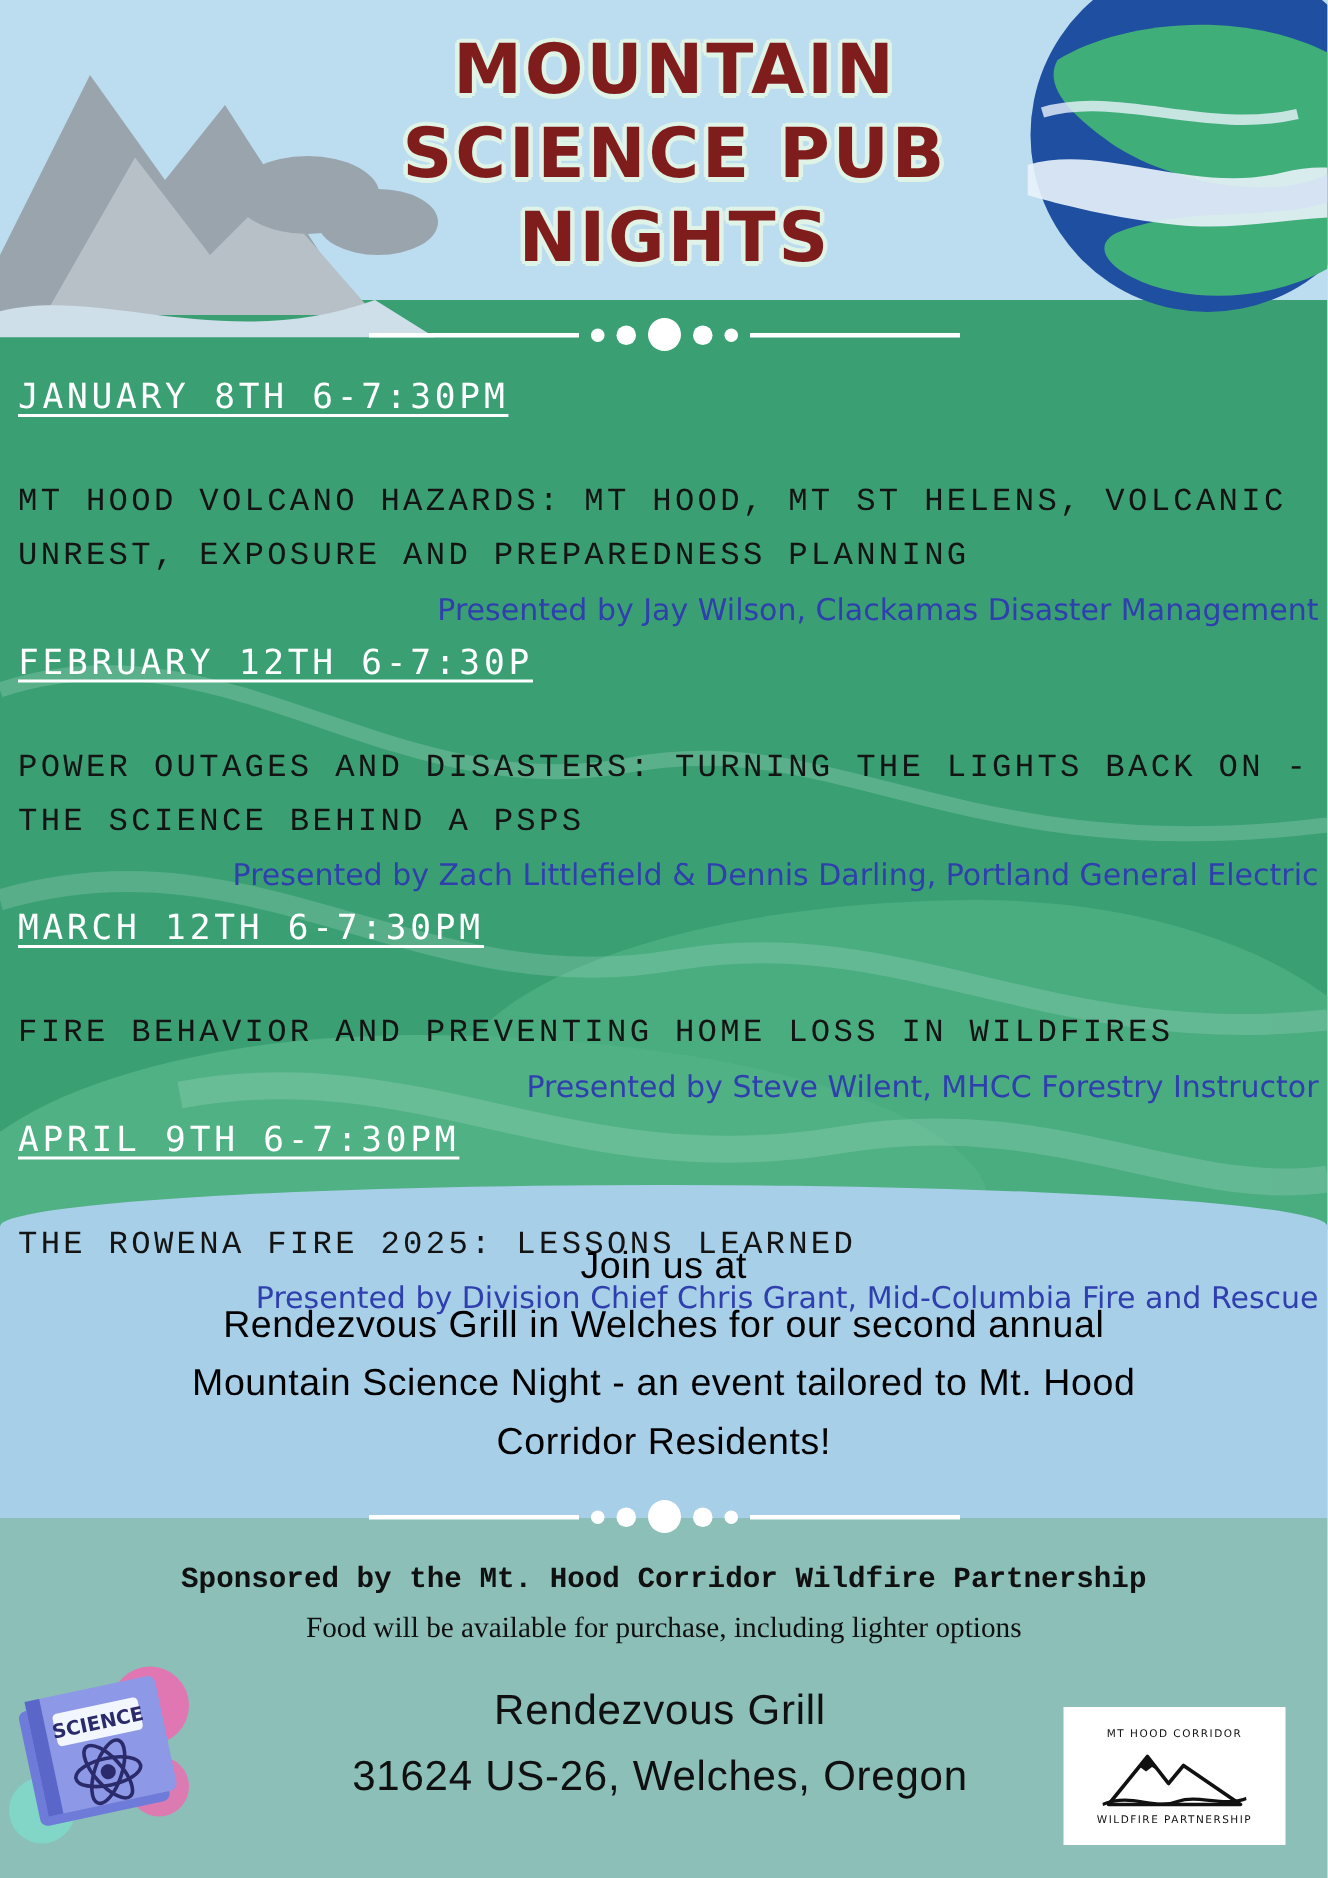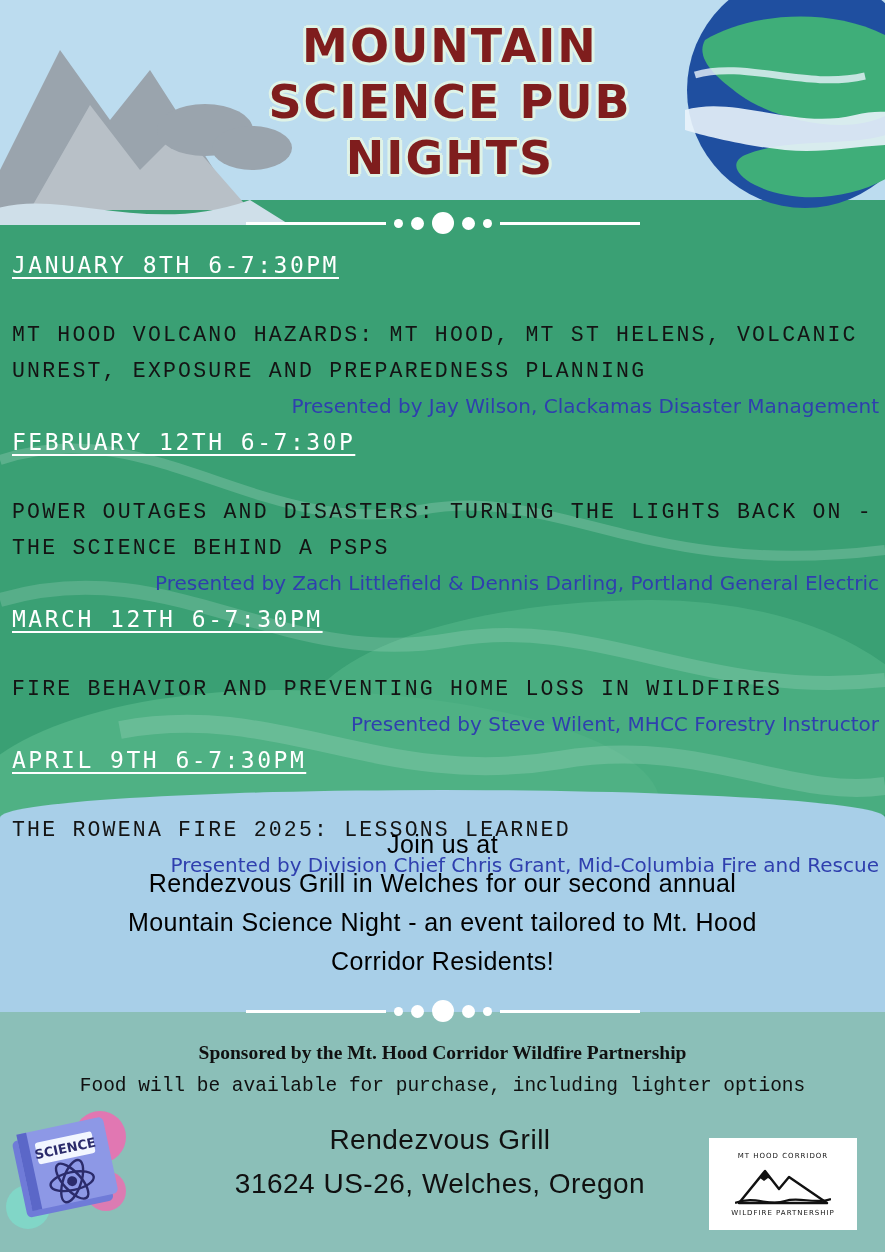--- a/index.html
+++ b/index.html
@@ -131,29 +131,29 @@
     font-size: 25px;
     line-height: 39px;
     color: #000000;
     letter-spacing: .4px;
   }
 
   
   .sponsor {
     position: absolute; left: 60px; top: 1042px; width: 765px;
     text-align: center;
-    font-family: Liberation Serif, serif;
+    font-family: Liberation Mono, monospace;
     font-weight: 700;
     font-size: 19.5px;
     color: #101010;
   }
   .food {
     position: absolute; left: 60px; top: 1075px; width: 765px;
     text-align: center;
-    font-family: Liberation Mono, monospace;
+    font-family: Liberation Serif, serif;
     font-size: 19.5px;
     color: #101010;
   }
   .venue {
     position: absolute; left: 120px; top: 1118px; width: 640px;
     text-align: center;
     font-family: Liberation Sans, sans-serif;
     font-size: 28px;
     line-height: 44px;
     color: #101010;

